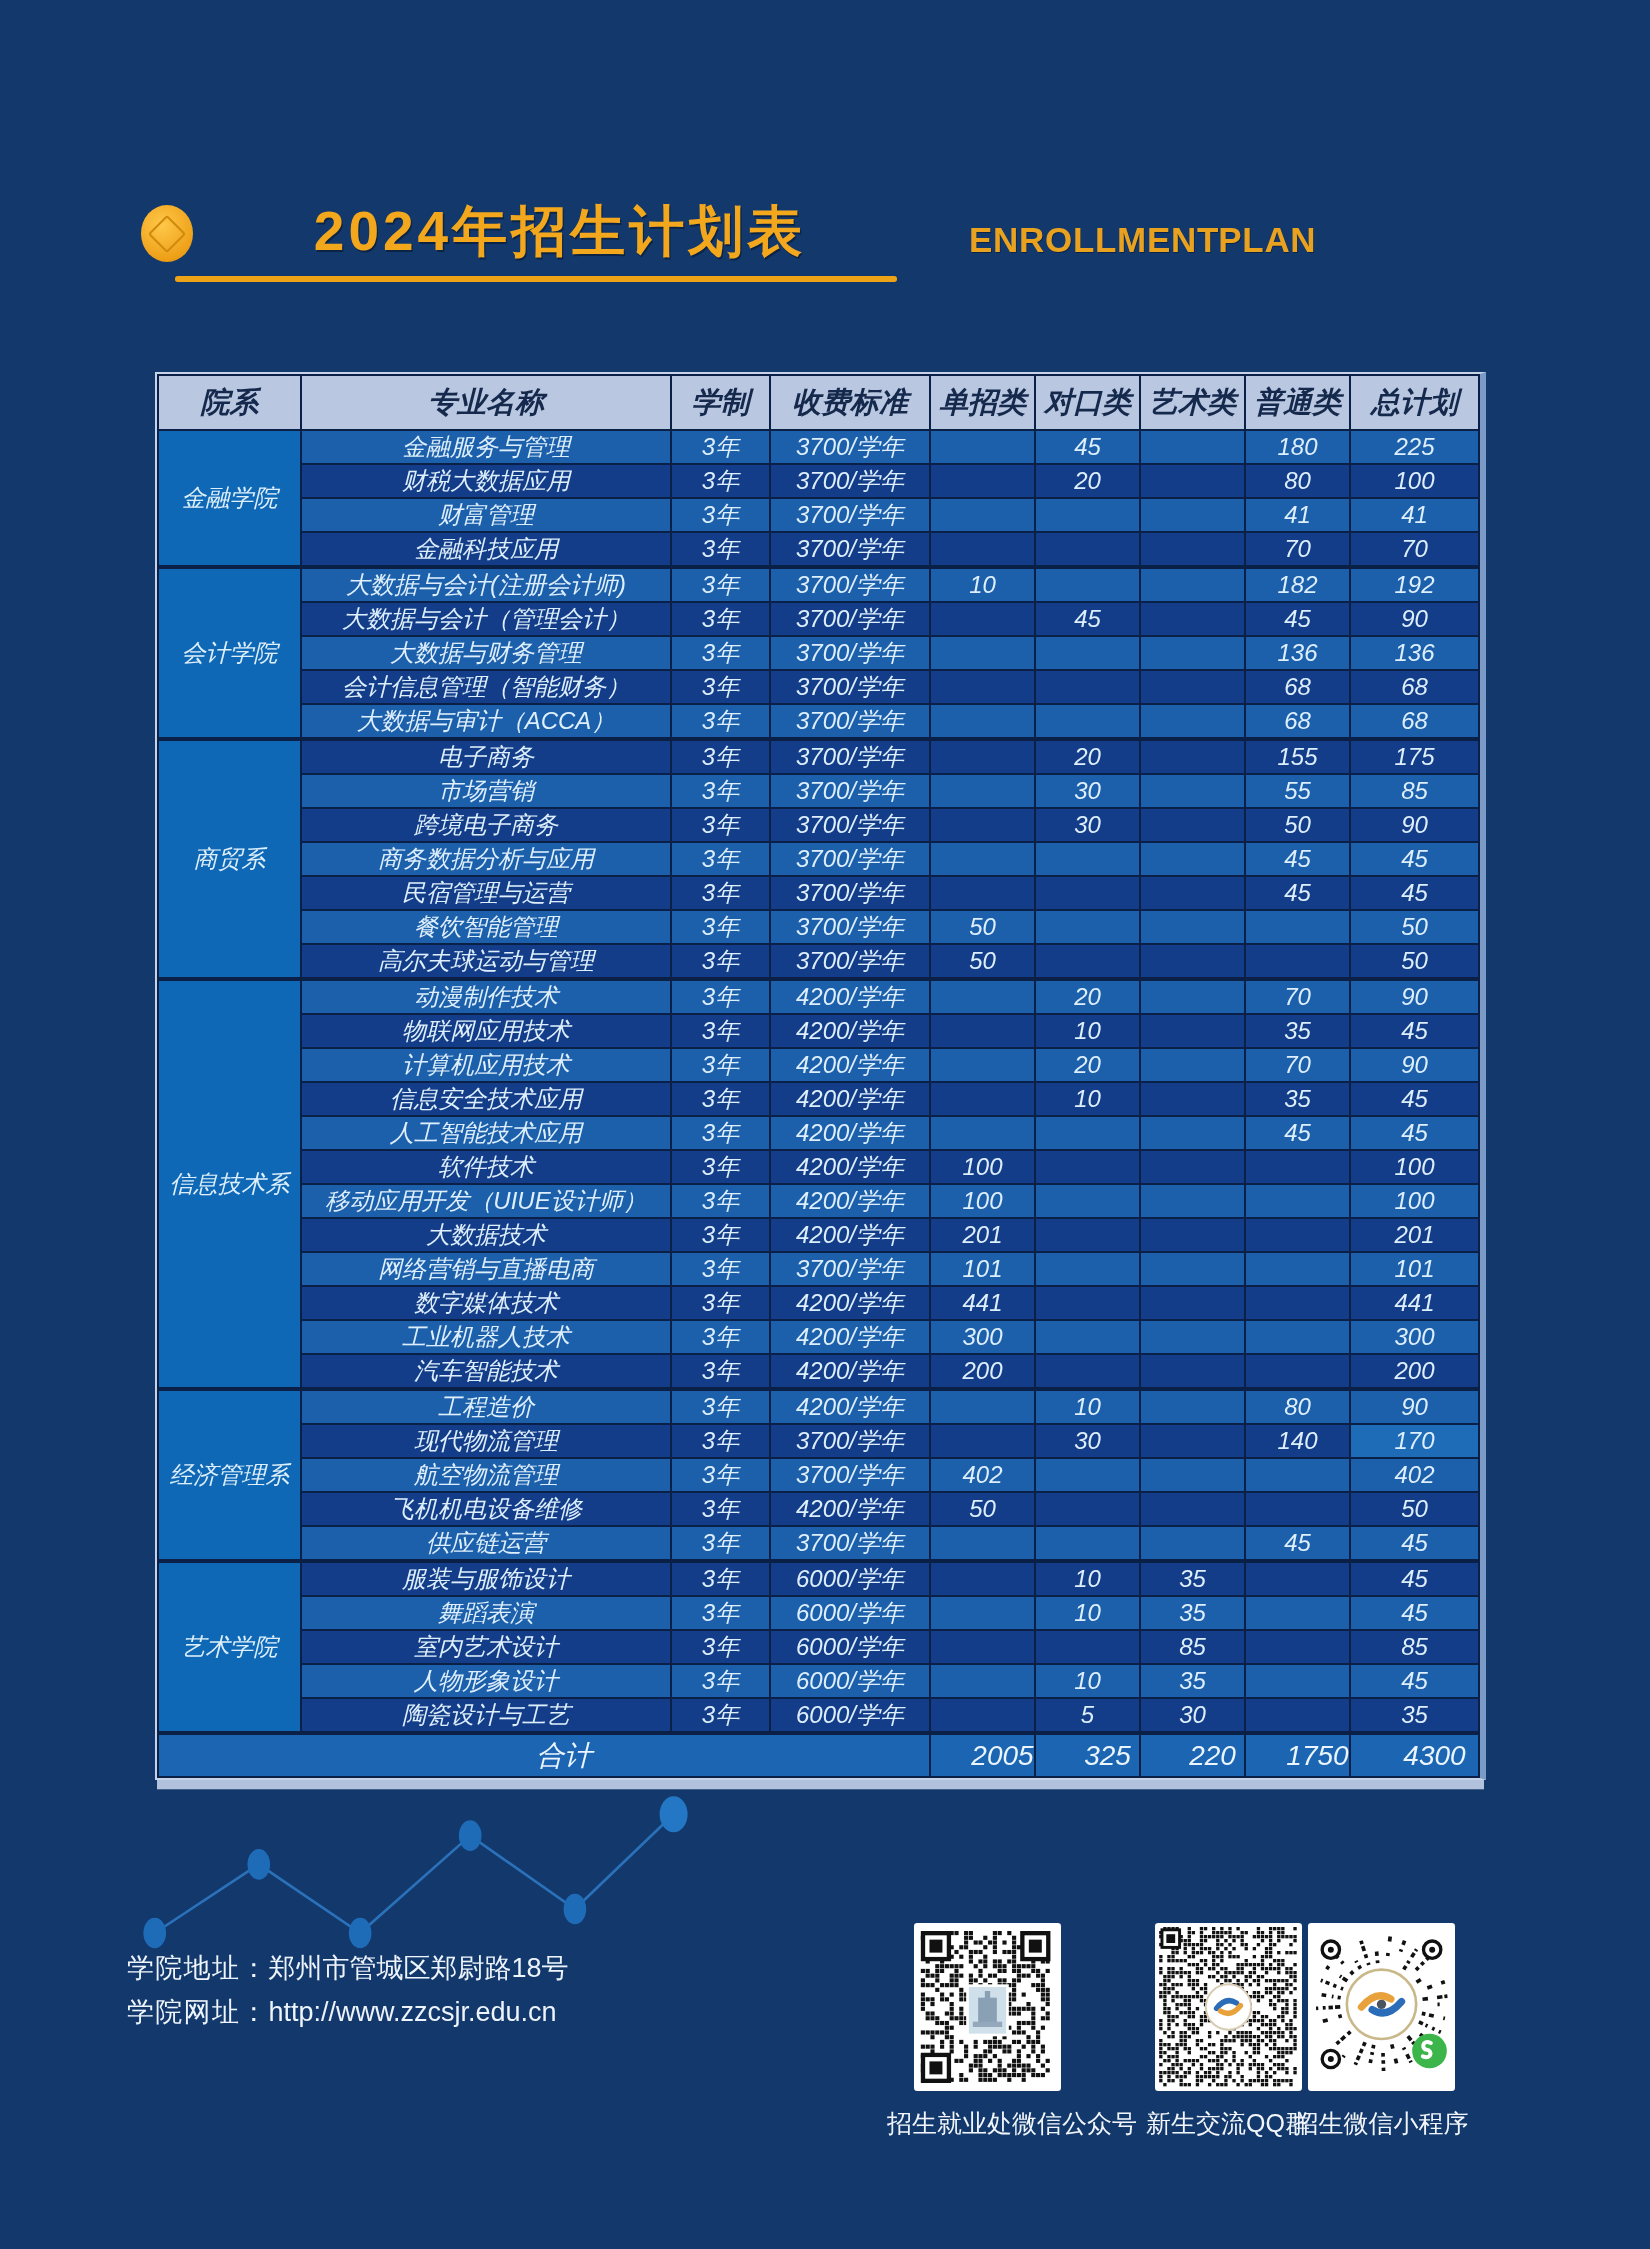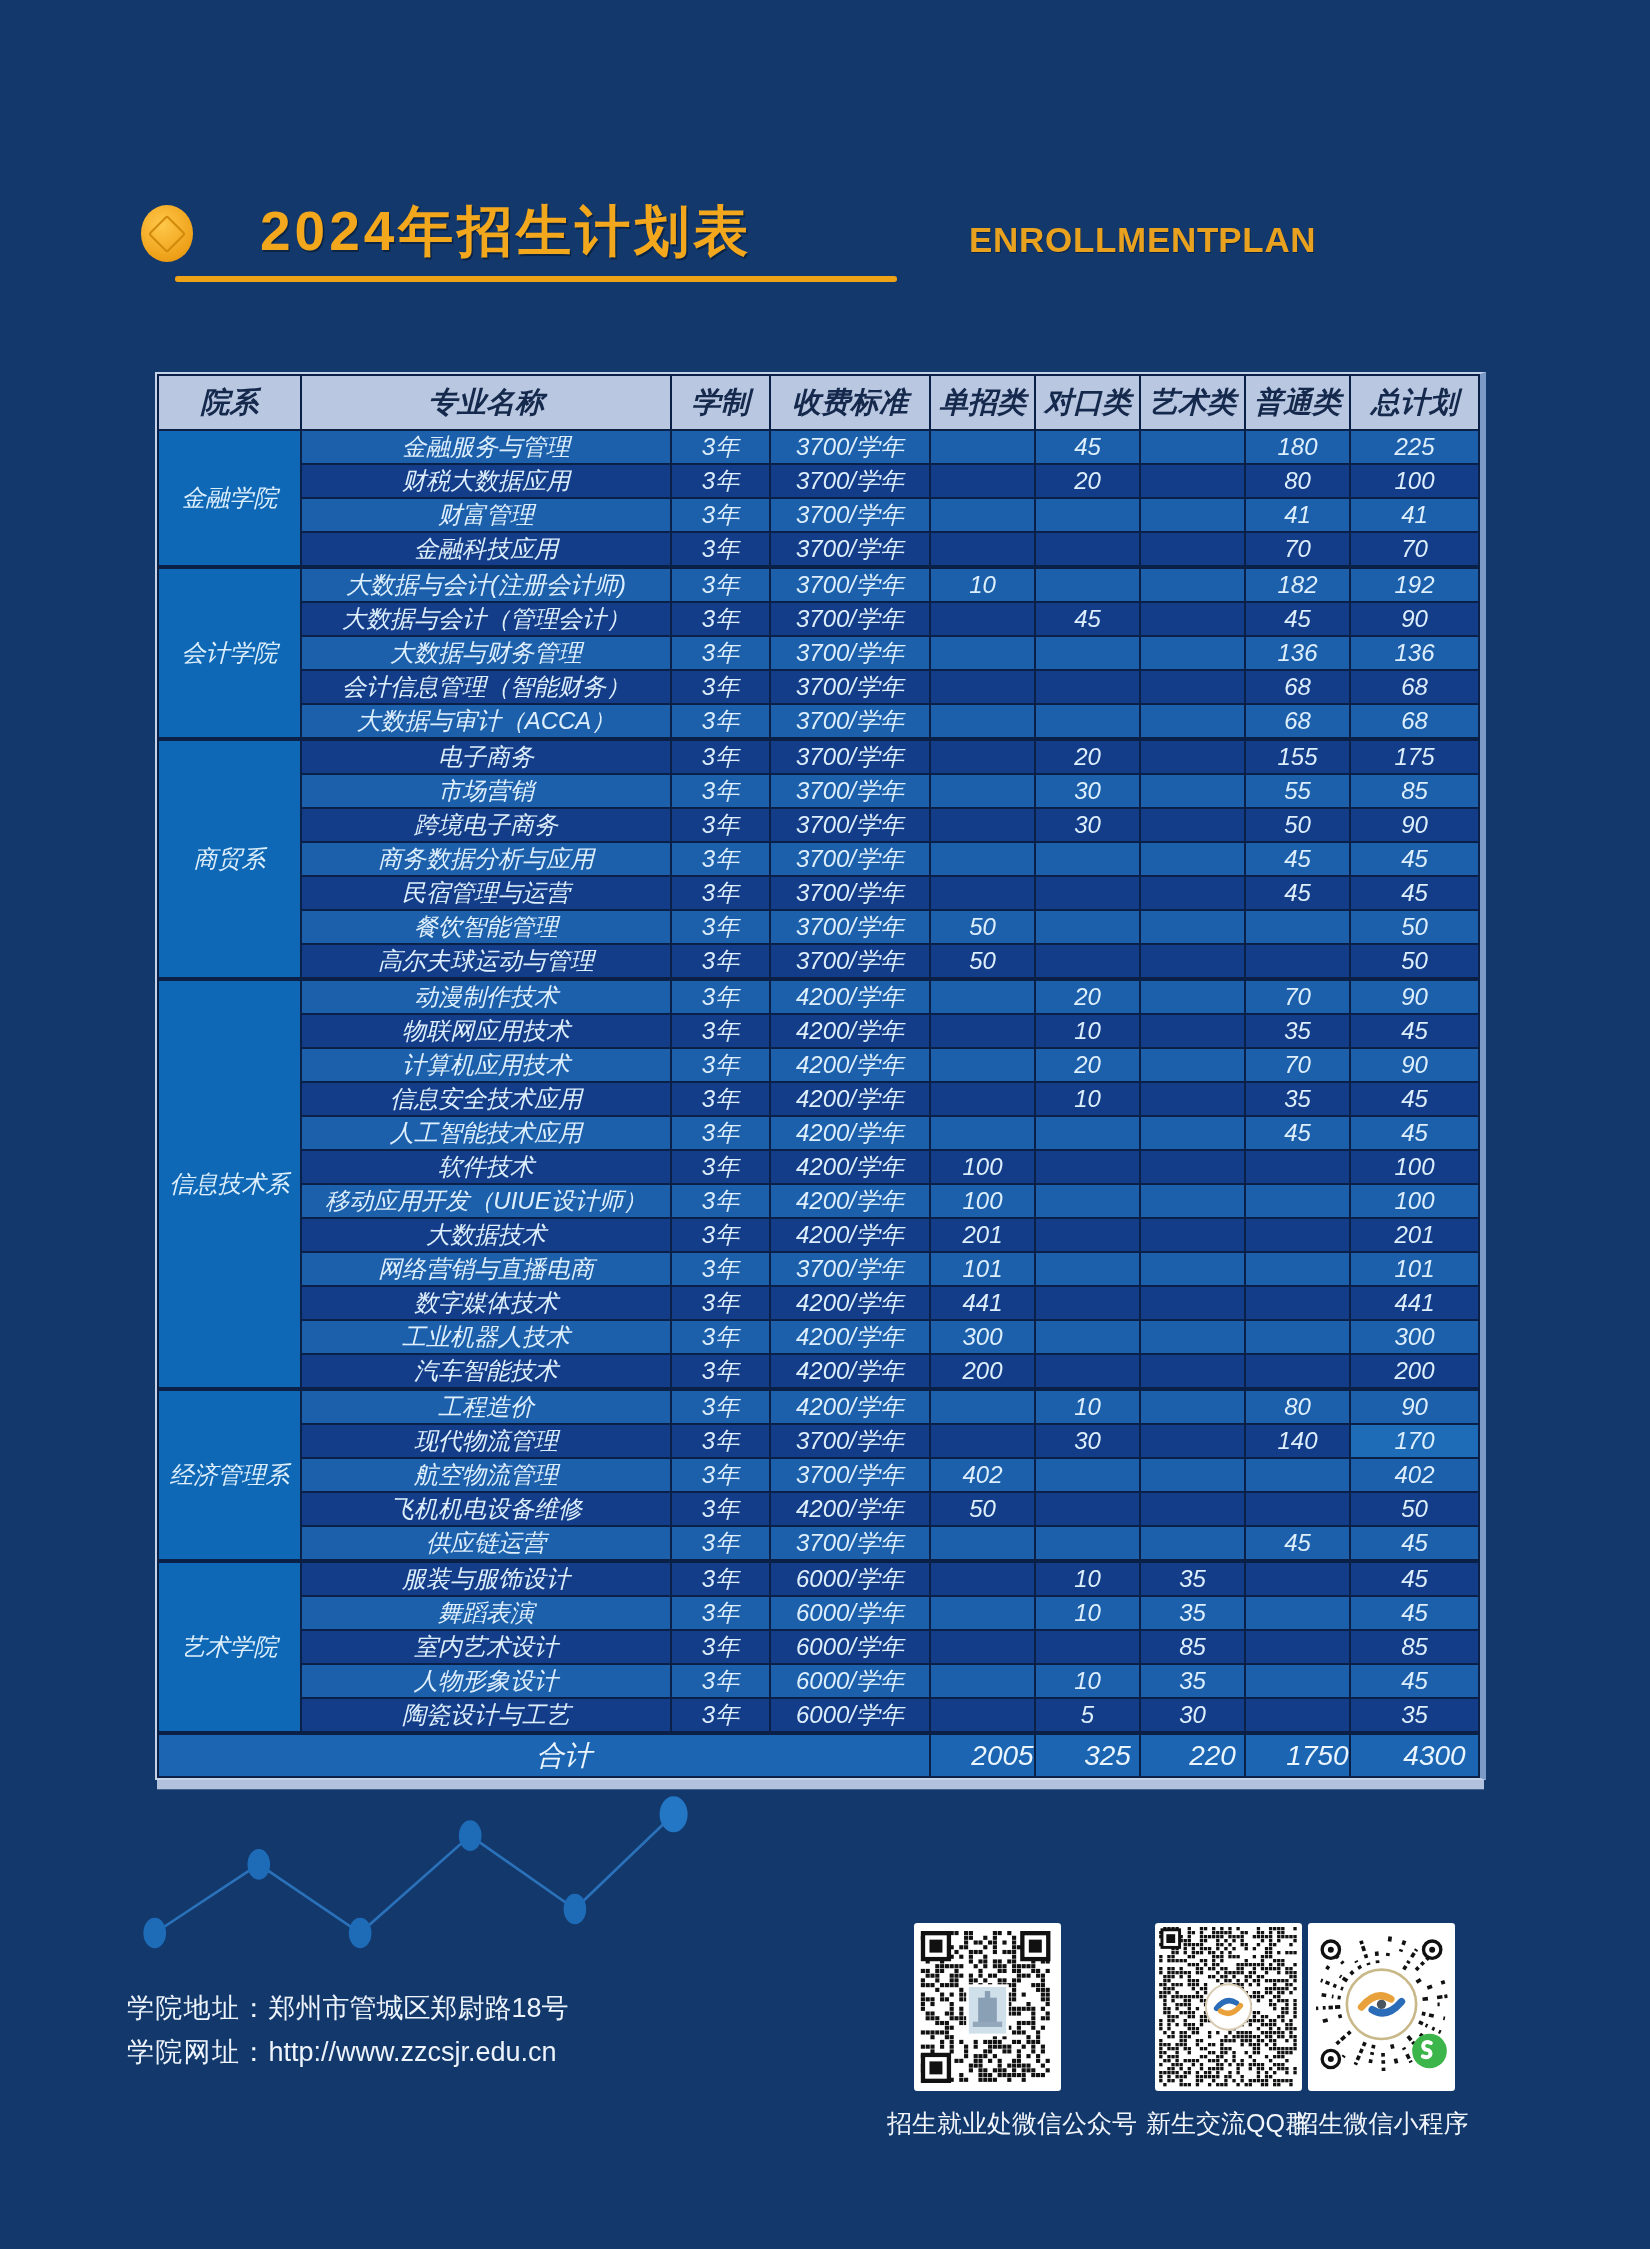--- a/index.html
+++ b/index.html
@@ -14,21 +14,21 @@
     background:radial-gradient(circle at 40% 35%, #ffc84a, #eea018 70%, #d88c0c);
   }
   .coin .diamond{
     position:absolute;left:50%;top:50%;width:23px;height:23px;
     transform:translate(-50%,-50%) rotate(45deg);
     border:2.7px solid #d18a0b;border-radius:2.7px;
   }
   .title-cn{
     position:absolute;left:260px;top:195px;width:600px;
     font-size:55px;font-weight:bold;color:#f2a71c;letter-spacing:4px;
-    text-shadow:1.3px 2px 0 rgba(0,0,0,0.35);white-space:nowrap;
+    text-shadow:1.3px 2px 0 rgba(0,0,0,0.35);white-space:nowrap;text-align:center;
   }
   .title-underline{
     position:absolute;left:175px;top:276px;width:722px;height:6px;background:#eda315;border-radius:2.7px;
   }
   .title-en{
     position:absolute;left:969px;top:220px;
     font-size:35px;font-weight:bold;color:#e9a21f;
     letter-spacing:0.7px;word-spacing:-0.32em;white-space:nowrap;
     text-shadow:0.7px 1.3px 0 rgba(0,0,0,0.35);
   }
@@ -51,21 +51,21 @@
   tr.light td{background:#1c5fab;}
   tr.dark td{background:#143d89;}
   td.dept{background:#0f68b5 !important;font-size:27px;color:#f2f8fd;}
   td.major{font-size:24px;}
   td.hl{background:#1e6cb8 !important;}
   tr.sec-top td{border-top-width:4px;margin-left:11px;}
   tr.sum td{height:41px;background:#1b65b2;font-size:28px;color:#eaf5fd;border-top-width:4.7px;padding-left:40px;}
   
   .zigzag{position:absolute;left:0;top:0;pointer-events:none;}
   
-  .contact{position:absolute;left:127px;top:1986px;color:#eef4fb;font-size:27px;line-height:44px;white-space:nowrap;}
+  .contact{position:absolute;left:127px;top:1946px;color:#eef4fb;font-size:27px;line-height:44px;white-space:nowrap;}
   .contact .lbl{letter-spacing:1.3px;}
   .qr-item{position:absolute;top:1923px;width:200px;text-align:center;}
   .qr-box{
     margin:0 auto;width:147px;height:168px;background:#ffffff;border-radius:3.3px;
     position:relative;overflow:hidden;
   }
   .qr-label{margin-top:16px;font-size:25px;color:#f2f6fb;white-space:nowrap;}
 </style>
 </head>
 <body>

